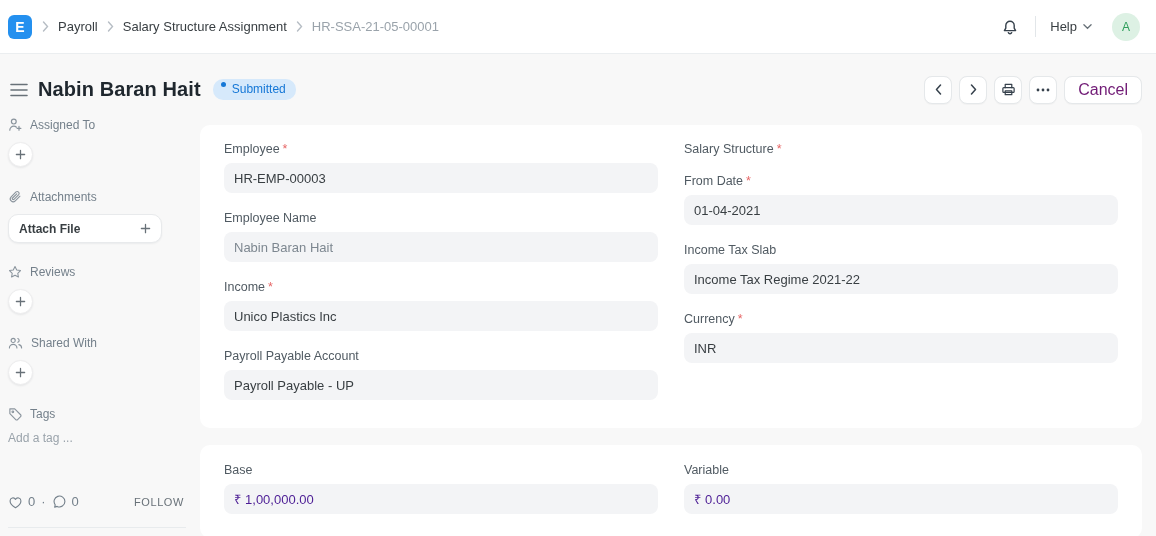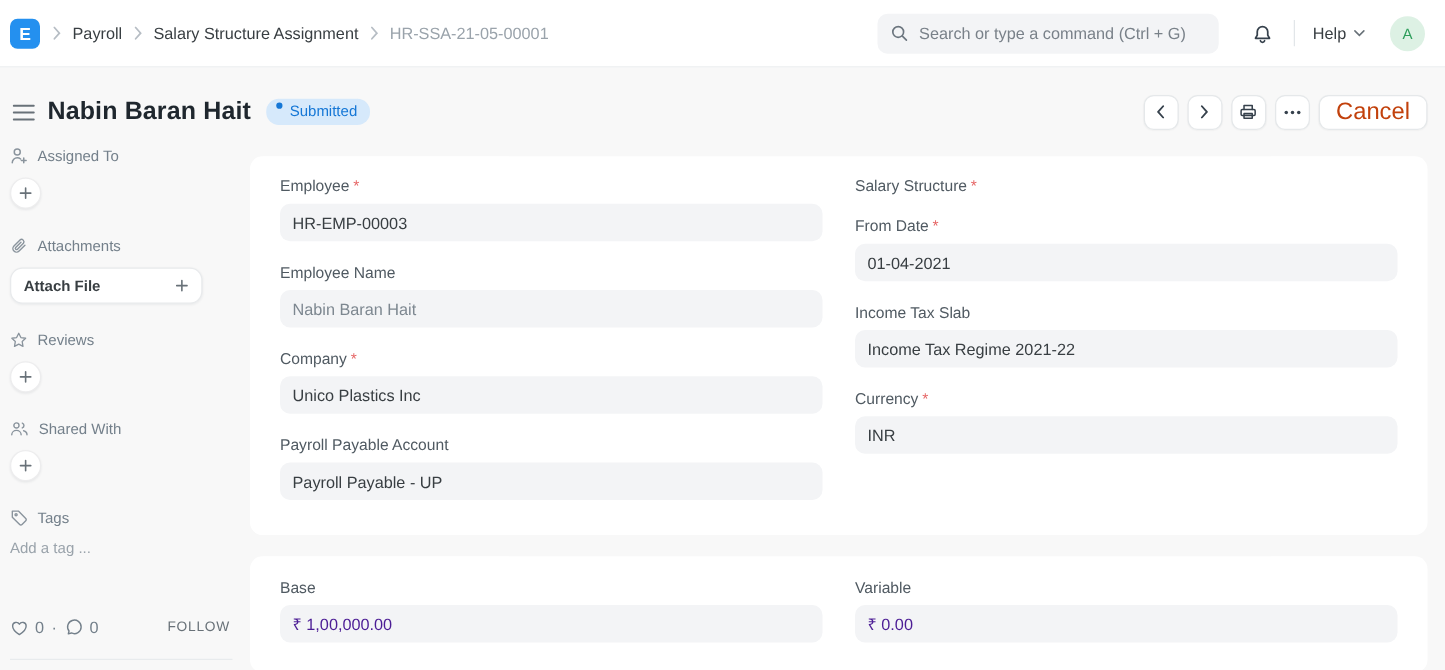--- a/index.html
+++ b/index.html
@@ -59,21 +59,21 @@
   }
   .status-dot { width: 5px; height: 5px; border-radius: 50%; background: #1577d6; }
   .head-actions { margin-left: auto; display: flex; align-items: center; gap: 7px; }
   .icon-btn {
     width: 28px; height: 28px; background: #fff; border: 1px solid #e5e8ea;
     border-radius: 8px; display: flex; align-items: center; justify-content: center;
     color: #36414c; cursor: pointer; box-shadow: 0 0.5px 1px rgba(0,0,0,0.03);
   }
   .btn-default {
     height: 28px; background: #fff; border: 1px solid #e5e8ea; border-radius: 8px;
-    padding: 0 13px; font-size: 19px; color: #c2410c; cursor: pointer;
+    padding: 0 13px; font-size: 16px; color: #701a75; cursor: pointer;
     display: flex; align-items: center; font-family: inherit;
     box-shadow: 0 0.5px 1px rgba(0,0,0,0.03);
   }
 
   
   .layout { display: flex; padding: 0 14px 0 8px; height: 421px; }
   .sidebar { width: 178px; flex-shrink: 0; display: flex; flex-direction: column; padding-top: 2px; }
   .side-section { margin-bottom: 22px; }
   .side-label { display: flex; align-items: center; gap: 8px; color: #74808b; font-size: 12px; margin-bottom: 10px; }
   .side-label .lbl-ic { color: #8a949d; }
@@ -138,29 +138,20 @@
     </span>
     <span class="crumb">Salary Structure Assignment</span>
     <span class="crumb-sep">
       <svg width="7" height="11" viewBox="0 0 7 11" fill="none" stroke="currentColor" stroke-width="1.4" stroke-linecap="round">
           <path d="M1.5 1l4 4.5-4 4.5"></path>
         </svg>
     </span>
     <span class="crumb inactive">HR-SSA-21-05-00001</span>
   </nav>
   <div class="nav-spacer"></div>
-  <div class="search-box">
-    <span style="color:#6b757e;">
-      <svg width="15" height="15" viewBox="0 0 16 16" fill="none" stroke="currentColor" stroke-width="1.4" stroke-linecap="round">
-          <circle cx="7" cy="7" r="4.6"></circle>
-          <path d="M10.6 10.6L14 14"></path>
-        </svg>
-    </span>
-    <input type="text" placeholder="Search or type a command (Ctrl + G)" style="">
-  </div>
   <span class="bell-btn">
     <svg width="18" height="18" viewBox="0 0 18 18" fill="none" stroke="currentColor" stroke-width="1.4" stroke-linecap="round" stroke-linejoin="round">
       <path d="M9 3.2a4.2 4.2 0 0 0-4.2 4.2v2.7L3.4 12.6h11.2l-1.4-2.5V7.4A4.2 4.2 0 0 0 9 3.2z"></path>
       <path d="M7.3 14.6a1.8 1.8 0 0 0 3.4 0"></path>
     </svg>
   </span>
   <span class="nav-divider"></span>
   <div class="help-menu">
     <span>Help</span>
     <span style="color:#687178;">
@@ -335,21 +326,21 @@
               <span>Employee</span><span class="req">*</span>
             </div>
             <div class="control">HR-EMP-00003</div>
           </div>
           <div class="field">
             <div class="field-label">Employee Name</div>
             <div class="control readonly">Nabin Baran Hait</div>
           </div>
           <div class="field">
             <div class="field-label">
-              <span>Company</span><span class="req">*</span>
+              <span>Income</span><span class="req">*</span>
             </div>
             <div class="control">Unico Plastics Inc</div>
           </div>
           <div class="field">
             <div class="field-label">Payroll Payable Account</div>
             <div class="control">Payroll Payable - UP</div>
           </div>
         </div>
         <div>
           <div class="field">

